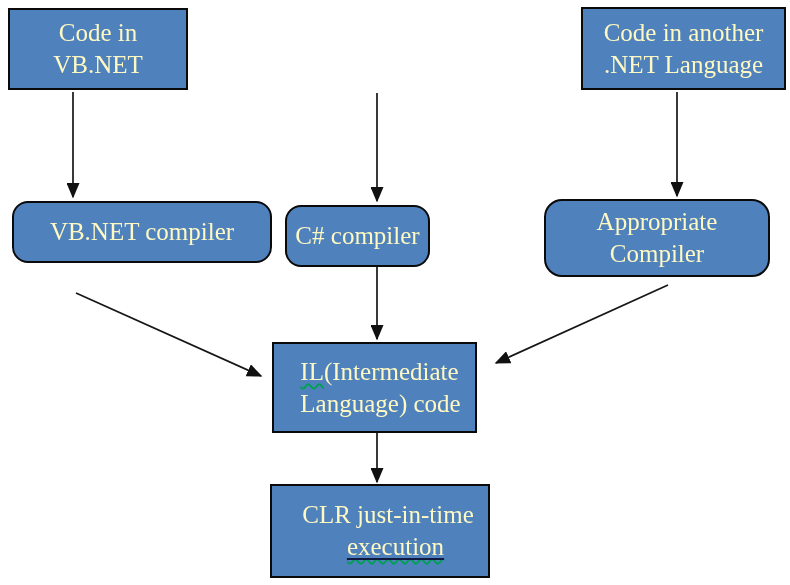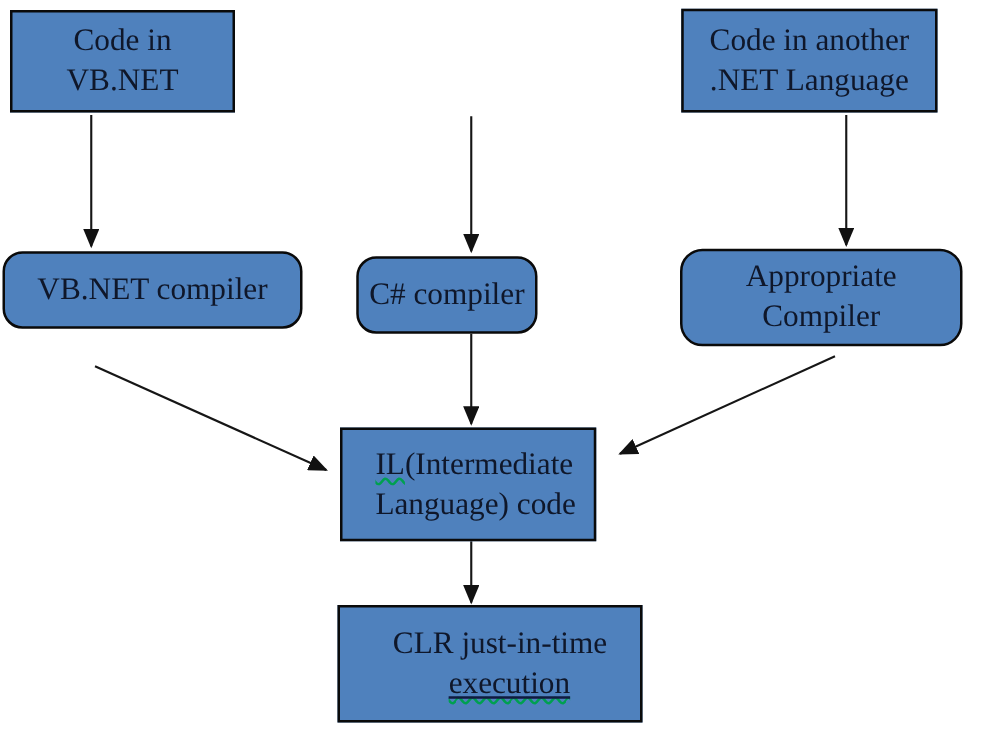--- a/index.html
+++ b/index.html
@@ -3,55 +3,55 @@
 <meta charset="utf-8">
 <style>
   html, body { margin: 0; padding: 0; background: #ffffff; }
   .canvas {
     position: relative;
     width: 790px;
     height: 585px;
     background: #ffffff;
     overflow: hidden;
     font-family: "Liberation Serif", "DejaVu Serif", serif;
-    color: #0f172a;
+    color: #fef9c3;
   }
   .node {
     position: absolute;
     box-sizing: border-box;
     background: #4f81bd;
     border: 2px solid #0a0a0a;
     display: flex;
     align-items: center;
     justify-content: center;
     text-align: center;
     font-size: 25px;
     line-height: 1.28;
     white-space: pre-line;
   }
   .rounded { border-radius: 16px; }
 
   
   .b-code-vbnet  { left: 8px;   top: 8px; width: 180px; height: 82px; }
   .b-code-csharp { left: 262px; top: 7px; width: 214px; height: 84px; }
-  .b-code-other  { left: 545px; top: 7px; width: 205px; height: 83px; }
+  .b-code-other  { left: 581px; top: 7px; width: 205px; height: 83px; }
 
   
-  .b-vbnet-compiler  { left: 2px;   top: 201px; width: 240px; height: 62px; }
+  .b-vbnet-compiler  { left: 12px;   top: 201px; width: 260px; height: 62px; }
   .b-csharp-compiler { left: 285px; top: 205px; width: 145px; height: 62px; }
   .b-appropriate     { left: 544px; top: 199px; width: 226px; height: 78px; border-radius: 18px; }
 
   
   .b-il {
     left: 272px; top: 342px; width: 205px; height: 91px;
     justify-content: center;
     text-align: left;
     padding-left: 12px;
   }
-  .b-clr { left: 270px; top: 484px; width: 244px; height: 94px; padding-left: 16px; }
+  .b-clr { left: 270px; top: 484px; width: 220px; height: 94px; padding-left: 16px; }
 
   .squiggle {
     text-decoration-line: underline;
     text-decoration-style: wavy;
     text-decoration-color: #00a050;
     text-decoration-thickness: 2px;
     text-underline-offset: 3px;
   }
   .plain-underline {
     text-decoration-line: underline;

